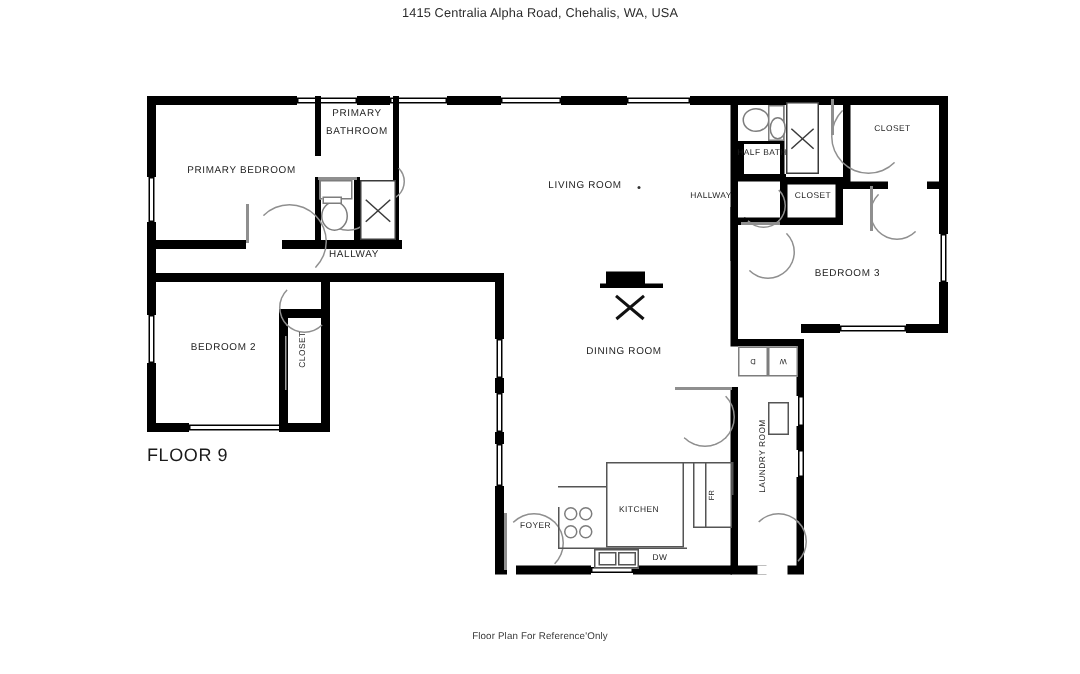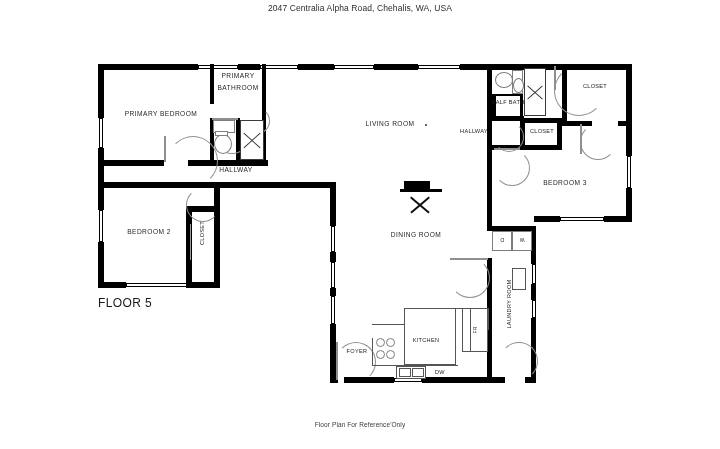--- a/index.html
+++ b/index.html
@@ -72,21 +72,21 @@
   .stove .xb:before{transform:rotate(40deg);}
   .stove .xb:after{transform:rotate(-40deg);}
 
   .dot{position:absolute;background:#333;border-radius:50%;}
 </style>
 </head>
 <body>
 
 <div id="stage">
 
-  <div class="title">2047 Centralia Alpha Road, Chehalis, WA, USA</div>
+  <div class="title">1415 Centralia Alpha Road, Chehalis, WA, USA</div>
 
   <div class="plan">
 
     <div class="w" style="left:98px;top:64px;width:100px;height:6px;"></div>
     <div class="win" style="left:198px;top:65px;width:40px;height:4px;"></div>
     <div class="w" style="left:238px;top:64px;width:22px;height:6px;"></div>
     <div class="win" style="left:260px;top:65px;width:38px;height:4px;"></div>
     <div class="w" style="left:298px;top:64px;width:36px;height:6px;"></div>
     <div class="win" style="left:334px;top:65px;width:40px;height:4px;"></div>
     <div class="w" style="left:374px;top:64px;width:44px;height:6px;"></div>
@@ -301,17 +301,17 @@
 
     <div class="rlabel sm" style="left:340px;top:348px;width:34px;">FOYER</div>
 
     <div class="rlabel xs rot180" style="left:496px;top:237px;width:12px;">D</div>
     <div class="rlabel xs rot180" style="left:516px;top:237px;width:12px;">W</div>
     <div class="rlabel xs rot90" style="left:472px;top:340px;width:20px;">FR</div>
     <div class="rlabel sm" style="left:430px;top:369px;width:20px;">DW</div>
 
   </div>
 
-  <div class="floorlabel">FLOOR 5</div>
+  <div class="floorlabel">FLOOR 9</div>
 
   <div class="footer">Floor Plan For Reference'Only</div>
 
 </div>
 
 </body></html>

